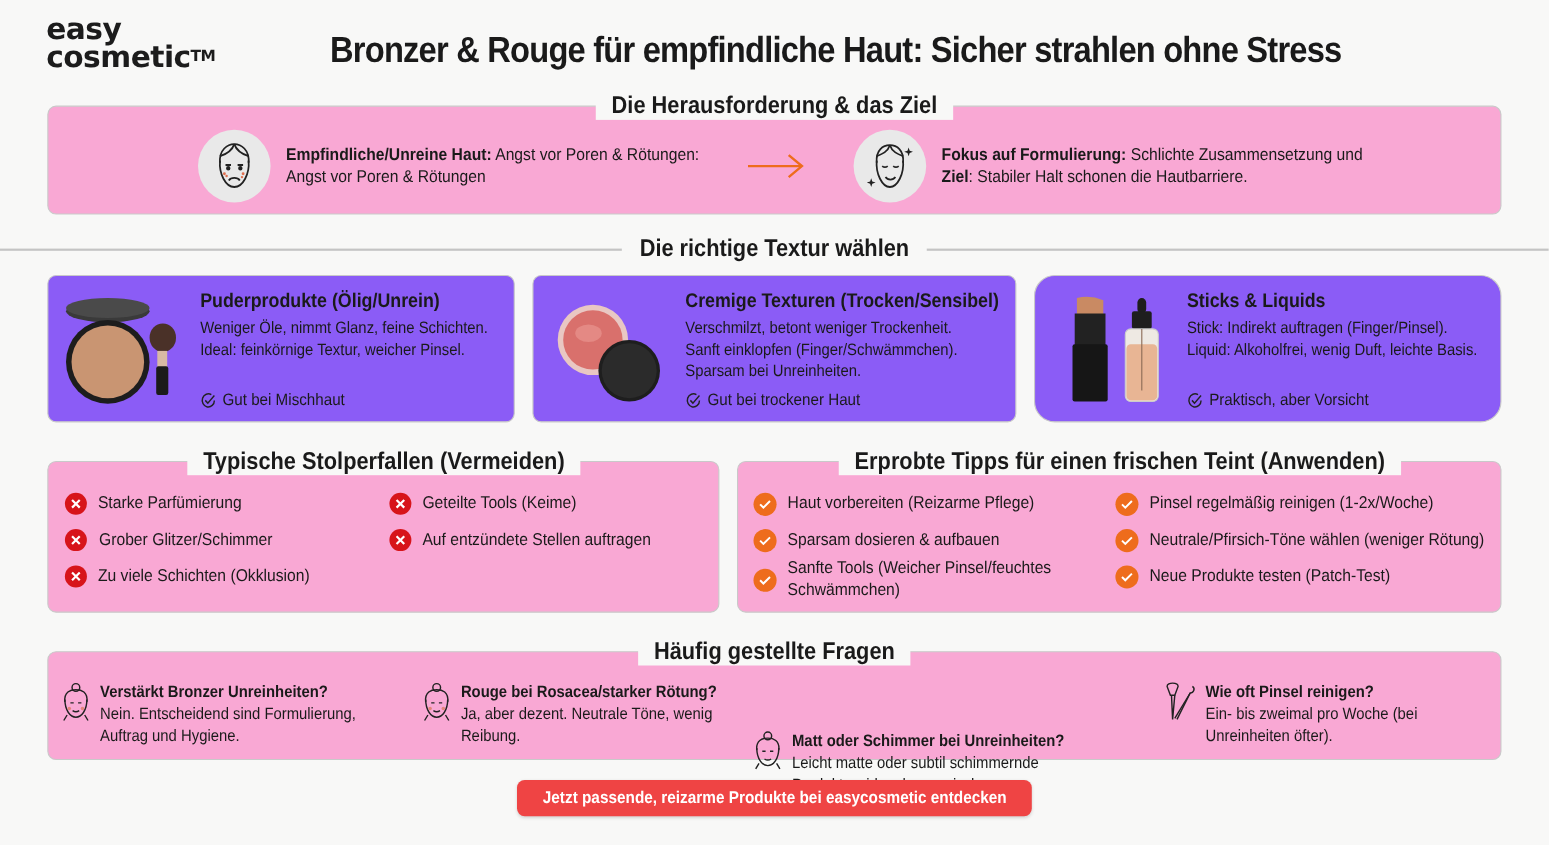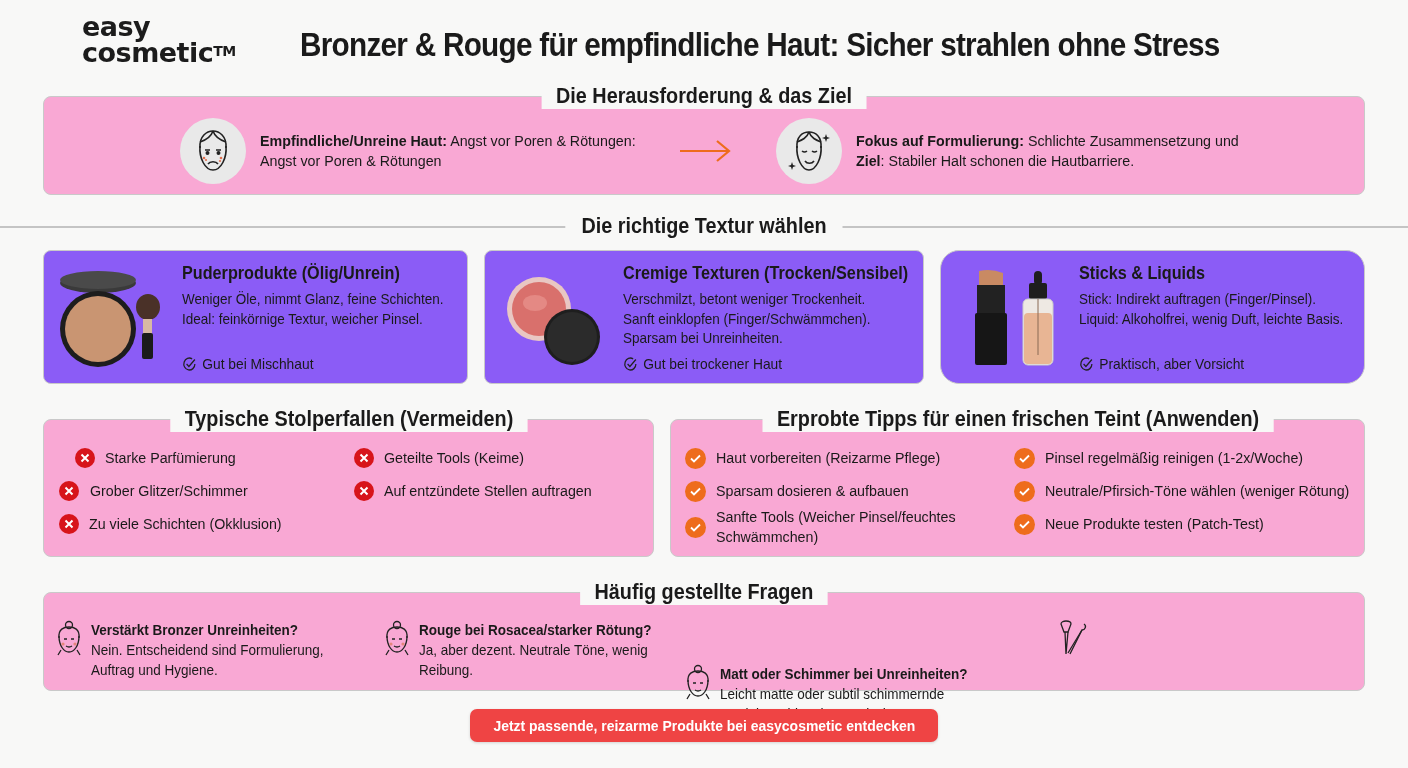--- a/index.html
+++ b/index.html
@@ -6,21 +6,21 @@
   html, body { width: 1408px; height: 768px; overflow: hidden; }
   body {
     background: #f8f8f7;
     font-family: "Liberation Sans", sans-serif;
     color: #1a1a1a;
     position: relative;
   }
   .logo {
     position: absolute; left: 42px; top: 14px;
     font-family: "DejaVu Sans", sans-serif; font-weight: bold;
-    font-size: 27px; line-height: 26px; color: #1c1c1c; letter-spacing: -0.5px; margin-left: 40px;
+    font-size: 27px; line-height: 26px; color: #1c1c1c; letter-spacing: -0.5px;
   }
   .logo sup { font-size: 14px; vertical-align: top; position: relative; top: -2px; }
   .main-title {
     position: absolute; left: 300px; top: 26px; width: 940px;
     font-size: 33px; font-weight: bold; letter-spacing: -0.8px;
     transform: scaleX(0.9); transform-origin: left center; white-space: nowrap;
   }
   .box {
     position: absolute; border: 1.5px solid #c9c9c9; border-radius: 8px;
     background: #f9a8d4;
@@ -194,21 +194,21 @@
         <path d="M14 8 A6 6 0 1 1 11 2.8"></path>
         <path d="M5 8 l2.5 2.5 L14 3.5"></path>
       </svg>
     <span>Praktisch, aber Vorsicht</span>
   </div>
 </div>
 
 <div class="box" style="left:43px; top:419px; width:611px; height:138px;">
   <div class="box-title">Typische Stolperfallen (Vermeiden)</div>
 </div>
-<div class="list-item" style="left:75px; top:448px;">
+<div class="list-item" style="left:59px; top:448px;">
   <span class="bad">
       <svg width="10" height="10" viewBox="0 0 10 10" stroke="#fff" stroke-width="2">
         <path d="M1.5 1.5 L8.5 8.5 M8.5 1.5 L1.5 8.5"></path>
       </svg>
     </span>
   <span class="txt">Starke Parfümierung</span>
 </div>
 <div class="list-item" style="left:59px; top:481px;gap:11px;">
   <span class="bad">
       <svg width="10" height="10" viewBox="0 0 10 10" stroke="#fff" stroke-width="2">
@@ -353,17 +353,24 @@
       </div>
   </div>
 </div>
 <div class="faq" style="left:1058px;">
   <svg width="30" height="36" viewBox="0 0 30 36" fill="none" stroke="#222" stroke-width="1.3">
     <path d="M3 4 C3 0 13 0 13 4 L10 12 L6 12 Z"></path>
       <path d="M7 12 L8 34 L10 12"></path>
     <path d="M26 4 C29 6 27 10 24 10 L12 34"></path>
       <path d="M24 10 L10 33"></path>
   </svg>
+  <div>
+    <div class="q">Wie oft Pinsel reinigen?</div>
+    <div class="a">
+        <div>Ein- bis zweimal pro Woche (bei</div>
+        <div>Unreinheiten öfter).</div>
+      </div>
+  </div>
 </div>
 
 <button class="cta">
     <span>Jetzt passende, reizarme Produkte bei easycosmetic entdecken</span>
   </button>
 
 </body></html>

